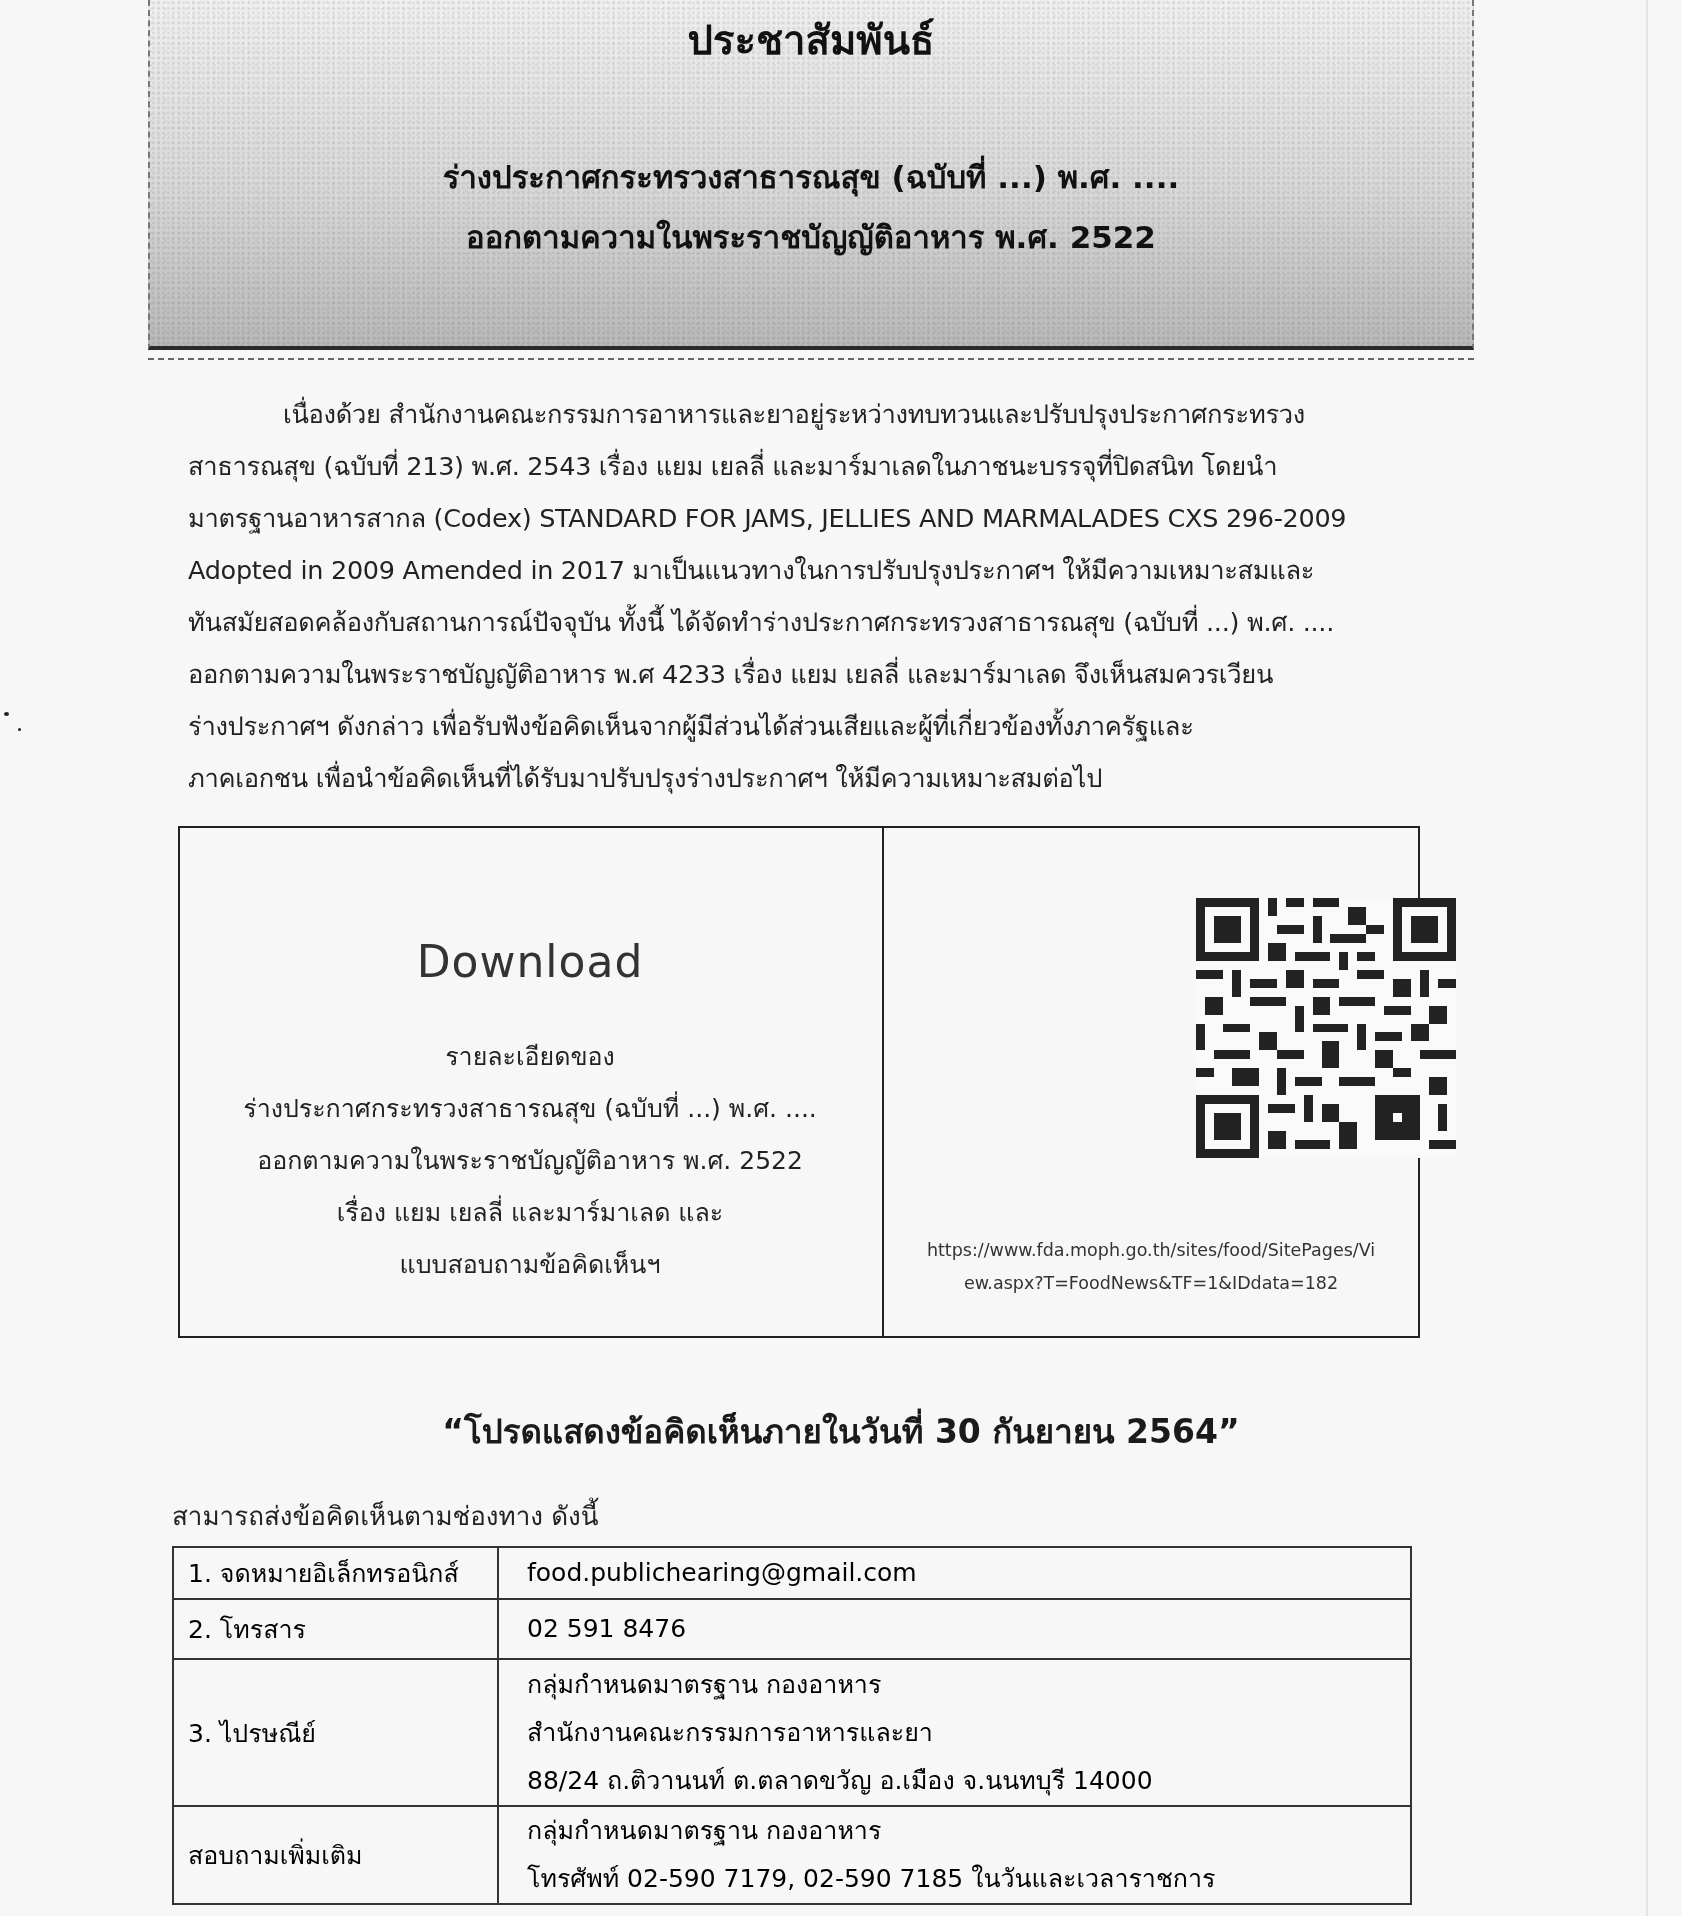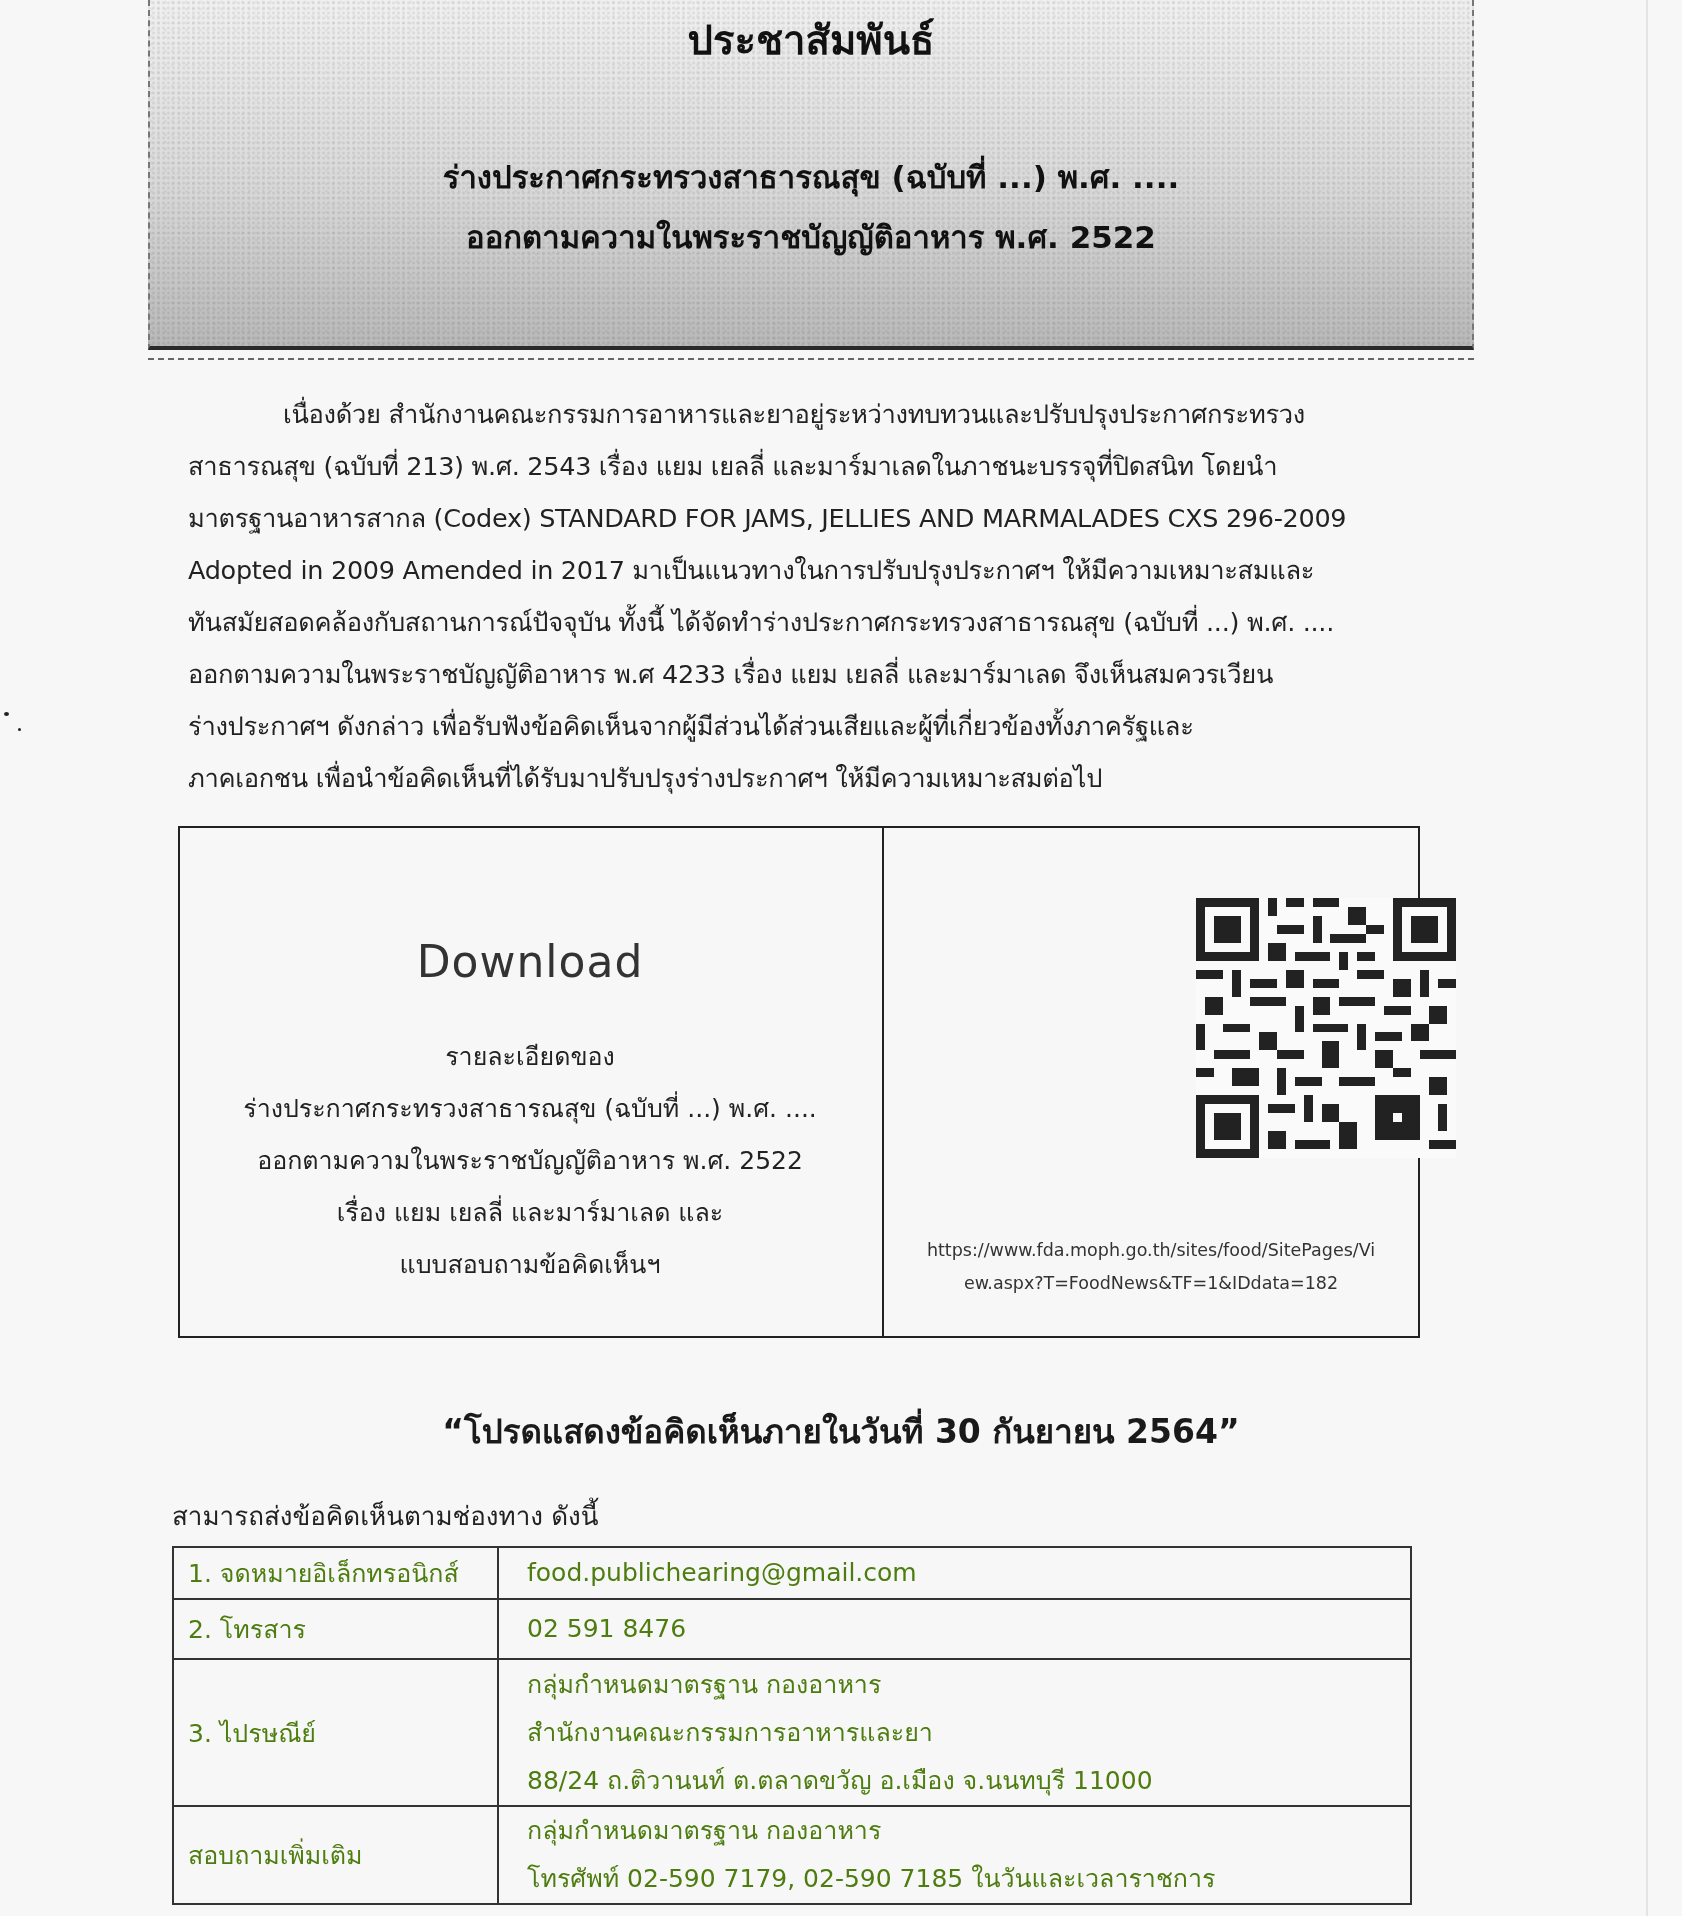--- a/index.html
+++ b/index.html
@@ -44,21 +44,21 @@
   .dl-right { position: absolute; left: 704px; top: 0; width: 534px; height: 100%; text-align: center; }
   .qr { position: absolute; left: 312px; top: 70px; width: 260px; height: 260px; }
   .dl-url { position: absolute; width: 100%; font-size: 17.5px; color: #333; white-space: nowrap; }
 
   
   .deadline { position: absolute; top: 1405px; left: 0; width: 1682px; text-align: center; font-size: 33px; font-weight: bold; color: #1a1a1a; }
   .channels-intro { position: absolute; left: 172px; top: 1495px; font-size: 26px; color: #222; }
 
   
   .contact-table { position: absolute; left: 172px; top: 1546px; width: 1240px; border-collapse: collapse; }
-  .contact-table td { border: 2px solid #333; font-size: 25px; color: #4d7c0f; vertical-align: middle; padding: 0 14px; }
+  .contact-table td { border: 2px solid #333; font-size: 25px; color: #000000; vertical-align: middle; padding: 0 14px; }
   .contact-table td.lbl { width: 295px; }
   .contact-table td.val { padding-left: 28px; }
   .r1 td { height: 50px; }
   .r2 td { height: 58px; }
   .r3 td { height: 145px; }
   .r4 td { height: 96px; }
   .val-line { line-height: 48px; white-space: nowrap; }
 </style>
 </head>
 <body>
@@ -181,21 +181,21 @@
     <td class="lbl">2. โทรสาร</td>
     <td class="val">
       <div class="val-line">02 591 8476</div>
     </td>
   </tr>
   <tr class="r3">
     <td class="lbl">3. ไปรษณีย์</td>
     <td class="val">
       <div class="val-line">กลุ่มกำหนดมาตรฐาน กองอาหาร</div>
       <div class="val-line">สำนักงานคณะกรรมการอาหารและยา</div>
-      <div class="val-line">88/24 ถ.ติวานนท์ ต.ตลาดขวัญ อ.เมือง จ.นนทบุรี 11000</div>
+      <div class="val-line">88/24 ถ.ติวานนท์ ต.ตลาดขวัญ อ.เมือง จ.นนทบุรี 14000</div>
     </td>
   </tr>
   <tr class="r4">
     <td class="lbl">สอบถามเพิ่มเติม</td>
     <td class="val">
       <div class="val-line">กลุ่มกำหนดมาตรฐาน กองอาหาร</div>
       <div class="val-line">โทรศัพท์ 02-590 7179, 02-590 7185 ในวันและเวลาราชการ</div>
     </td>
   </tr>
 </tbody>

